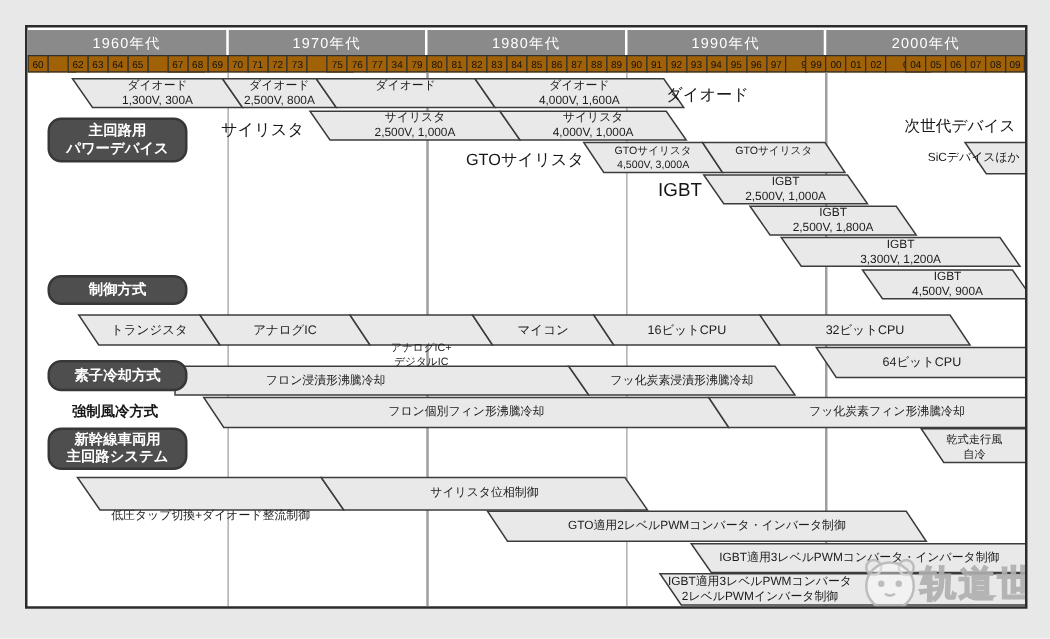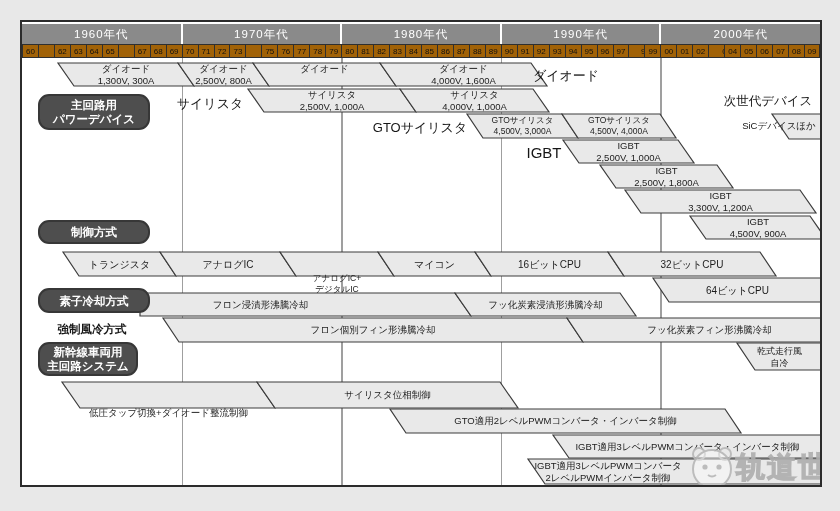--- a/index.html
+++ b/index.html
@@ -48,21 +48,21 @@
         <div class="yr-cell" style="left: 127.68px; width: 16.96px;">68</div>
         <div class="yr-cell" style="left: 143.64px; width: 16.96px;">69</div>
         <div class="yr-cell" style="left: 159.6px; width: 16.96px;">70</div>
         <div class="yr-cell" style="left: 175.56px; width: 16.96px;">71</div>
         <div class="yr-cell" style="left: 191.52px; width: 16.96px;">72</div>
         <div class="yr-cell" style="left: 207.48px; width: 16.96px;">73</div>
         <div class="yr-cell" style="left: 223.44px; width: 38px; padding-left: 12px;">74</div>
         <div class="yr-cell" style="left: 239.4px; width: 16.96px;">75</div>
         <div class="yr-cell" style="left: 255.36px; width: 16.96px;">76</div>
         <div class="yr-cell" style="left: 271.32px; width: 16.96px;">77</div>
-        <div class="yr-cell" style="left: 287.28px; width: 16.96px;">78</div>
+        <div class="yr-cell" style="left: 287.28px; width: 16.96px;">34</div>
         <div class="yr-cell" style="left: 303.24px; width: 16.96px;">79</div>
         <div class="yr-cell" style="left: 319.2px; width: 16.96px;">80</div>
         <div class="yr-cell" style="left: 335.16px; width: 16.96px;">81</div>
         <div class="yr-cell" style="left: 351.12px; width: 16.96px;">82</div>
         <div class="yr-cell" style="left: 367.08px; width: 16.96px;">83</div>
         <div class="yr-cell" style="left: 383.04px; width: 16.96px;">84</div>
         <div class="yr-cell" style="left: 399px; width: 16.96px;">85</div>
         <div class="yr-cell" style="left: 414.96px; width: 16.96px;">86</div>
         <div class="yr-cell" style="left: 430.92px; width: 16.96px;">87</div>
         <div class="yr-cell" style="left: 446.88px; width: 16.96px;">88</div>
@@ -149,21 +149,20 @@
         <div class="band-label" style="left: 332.5px; top: 66.5px; font-size: 9.5px; line-height: 12px;">
           <div>サイリスタ</div>
           <div>4,000V, 1,000A</div>
         </div>
         <div class="band-label" style="left: 380.5px; top: 93px; font-size: 8.5px; line-height: 11px;">
           <div>GTOサイリスタ</div>
           <div>4,500V, 3,000A</div>
         </div>
         <div class="band-label" style="left: 477px; top: 93px; font-size: 8.5px; line-height: 11px;">
           <div>GTOサイリスタ</div>
-          <div>4,500V, 4,000A</div>
         </div>
         <div class="band-label" style="left: 486.5px; top: 117.5px; font-size: 9.5px; line-height: 12px;">
           <div>IGBT</div>
           <div>2,500V, 1,000A</div>
         </div>
         <div class="band-label" style="left: 524.5px; top: 142.5px; font-size: 9.5px; line-height: 12px;">
           <div>IGBT</div>
           <div>2,500V, 1,800A</div>
         </div>
         <div class="band-label" style="left: 578.5px; top: 167.5px; font-size: 9.5px; line-height: 12px;">
@@ -233,21 +232,21 @@
         <div class="side-box" style="left: 16px; top: 72px; width: 112px; height: 36px;">
           <div>主回路用</div>
           <div>パワーデバイス</div>
         </div>
         <div class="side-box" style="left: 16px; top: 198px; width: 112px; height: 24px;">
           <div>制御方式</div>
         </div>
         <div class="side-box" style="left: 16px; top: 266px; width: 112px; height: 25px;">
           <div>素子冷却方式</div>
         </div>
-        <div class="side-box" style="left: 16px; top: 320px; width: 100px; height: 34px;">
+        <div class="side-box" style="left: 16px; top: 320px; width: 112px; height: 34px;">
           <div>新幹線車両用</div>
           <div>主回路システム</div>
         </div>
       </div>
     <div id="free-label-layer">
         <div class="free-label" style="left: 544px; top: 45px; font-size: 13px;">ダイオード</div>
         <div class="free-label" style="left: 188px; top: 73px; font-size: 13px;">サイリスタ</div>
         <div class="free-label" style="left: 398px; top: 97px; font-size: 13px;">GTOサイリスタ</div>
         <div class="free-label" style="left: 522px; top: 122px; font-size: 15px;">IGBT</div>
         <div class="free-label" style="left: 746px; top: 71px; font-size: 12.5px;">次世代デバイス</div>

